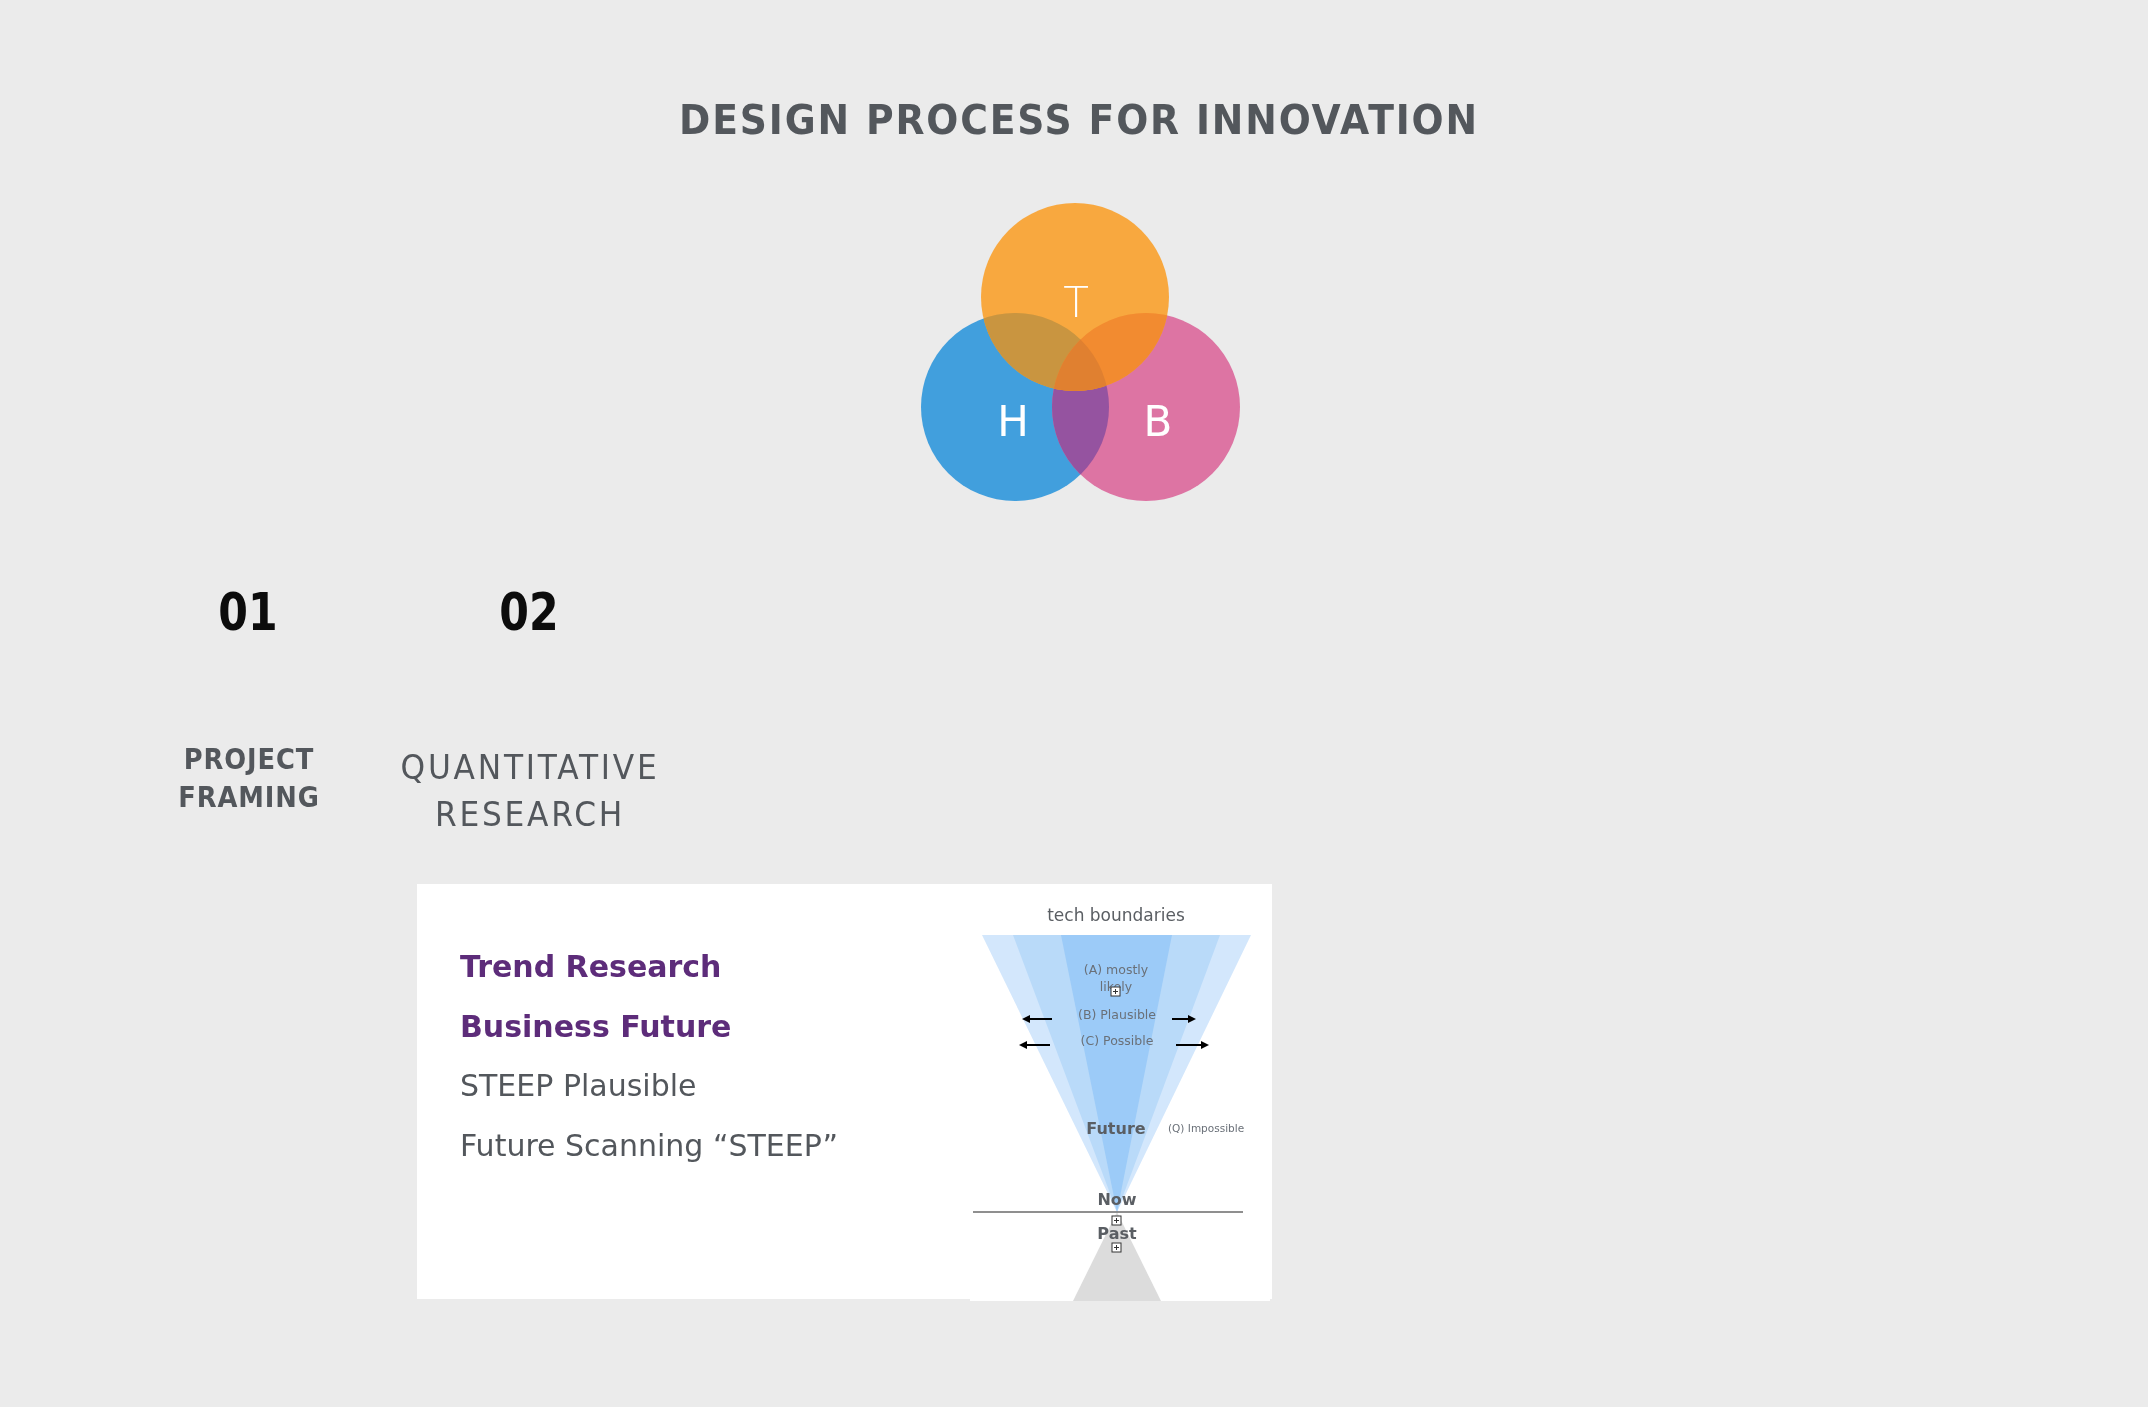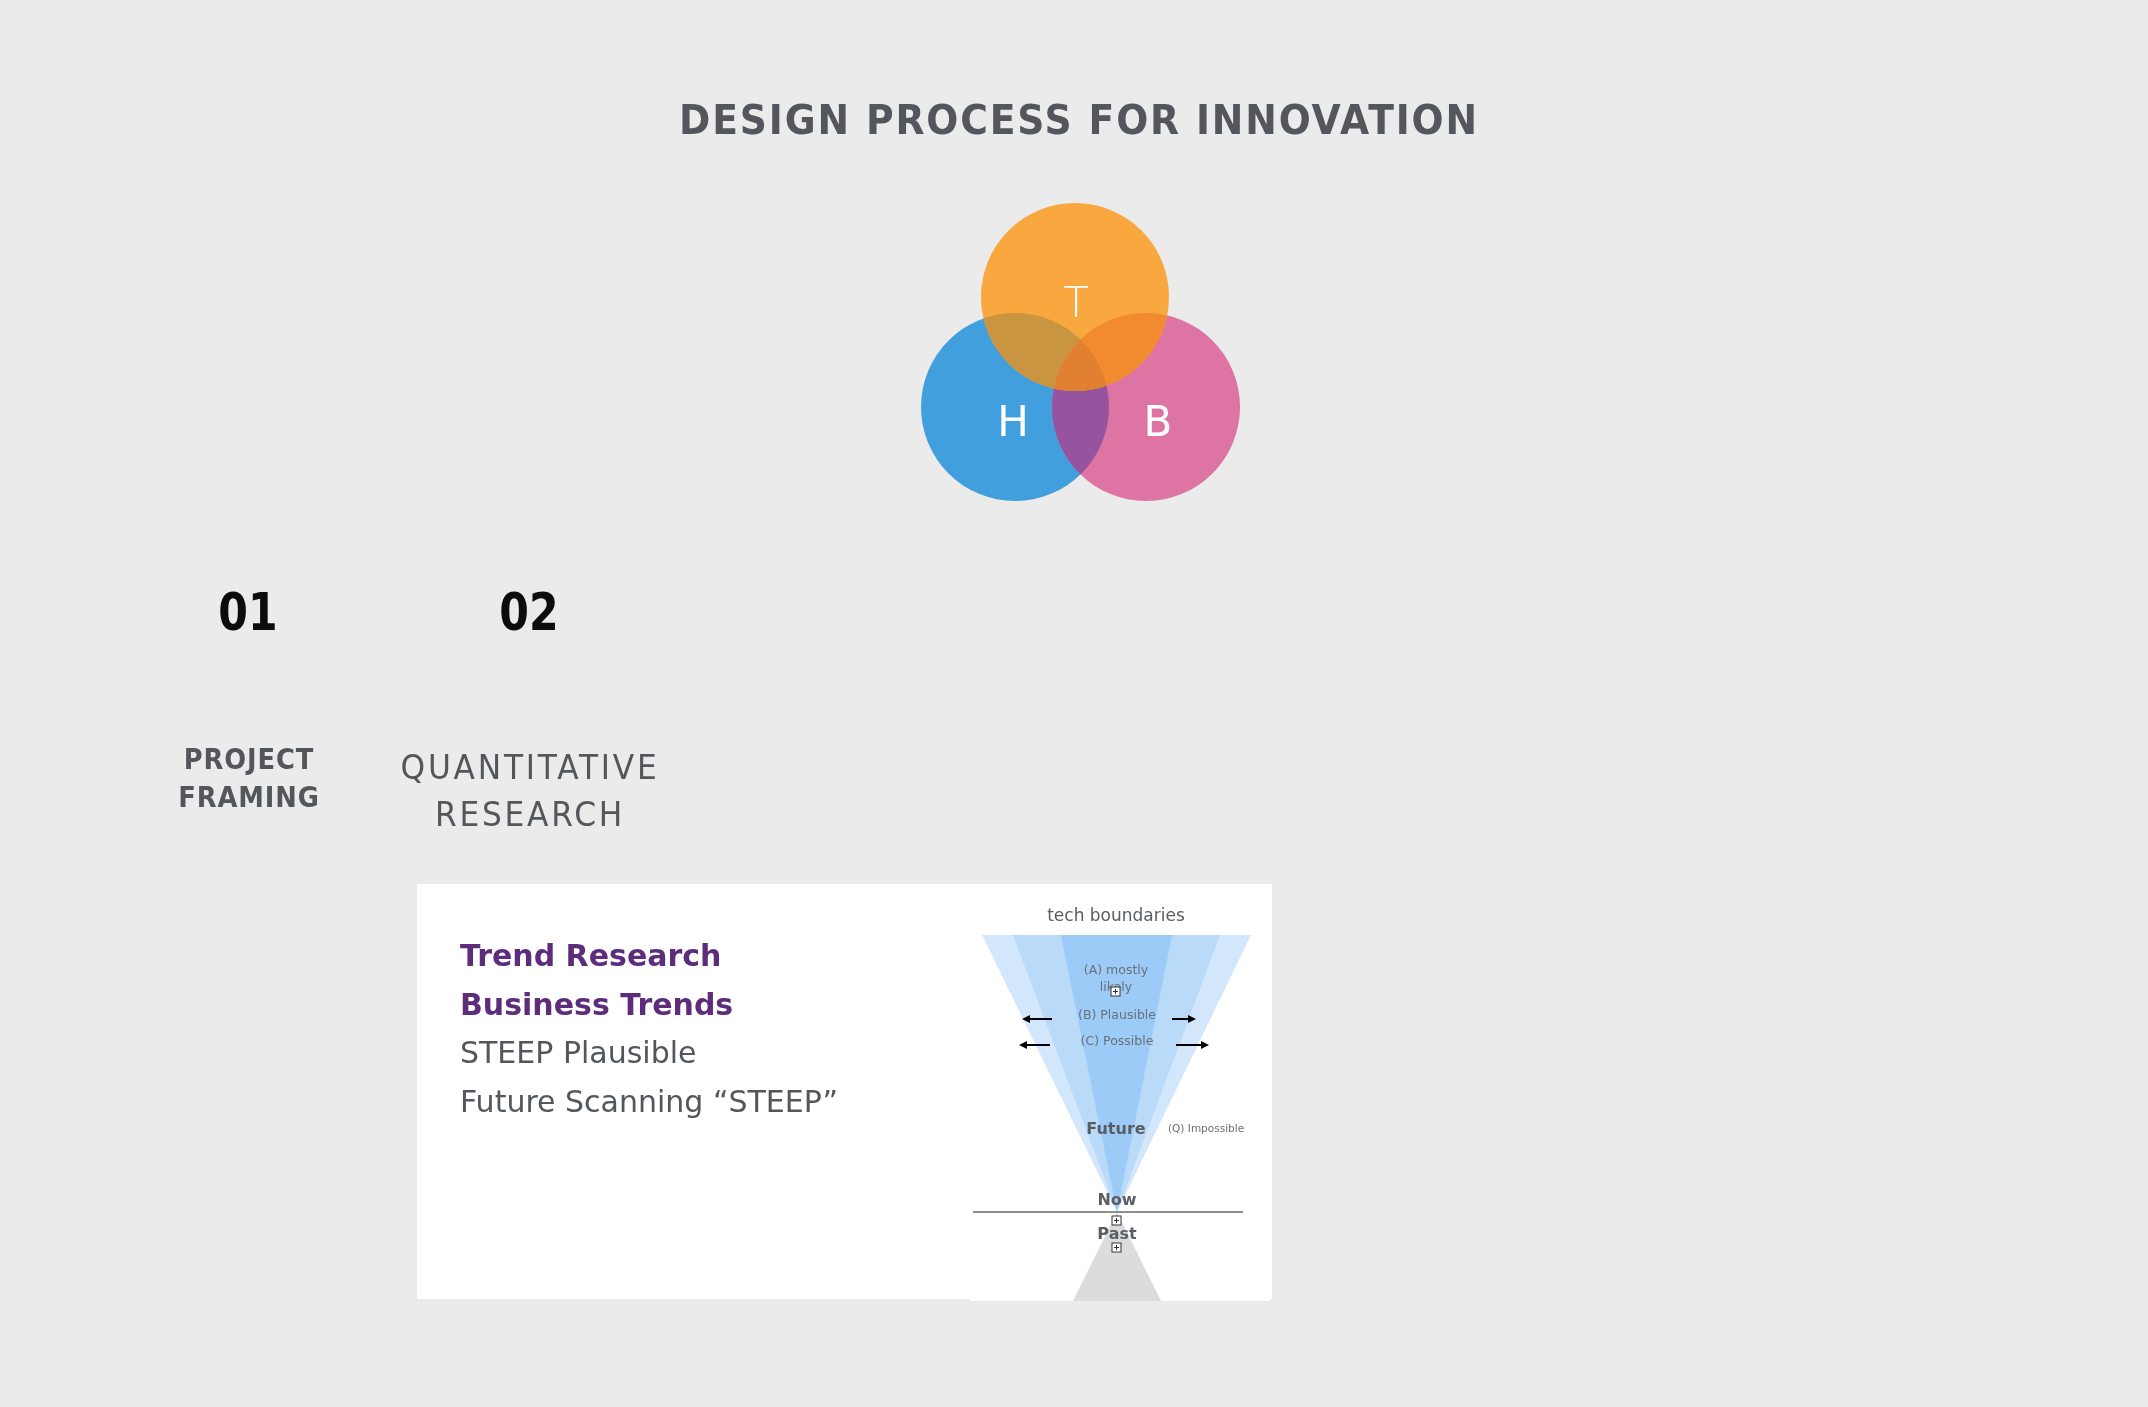--- a/index.html
+++ b/index.html
@@ -20,21 +20,21 @@
   }
   .stage {
     text-align:center; color:#53575c; font-weight:bold; letter-spacing:1px;
     font-family:"DejaVu Sans", sans-serif; line-height:1.3;
   }
   .stage1 { left:149px; width:200px; top:741px; font-size:28px; line-height:38px; transform:scaleX(0.92); }
   .stage2 { left:380px; width:300px; top:744px; font-size:34px; line-height:47px; font-weight:normal; letter-spacing:3px; transform:scaleX(0.92); }
   .card { left:417px; top:884px; width:855px; height:415px; background:#ffffff; }
   .card-ext { left:970px; top:1299px; width:300px; height:2px; background:#ffffff; }
   .items { left:460px; top:932px; }
-  .item { font-size:30px; line-height:48.5px; color:#53575c; font-family:"DejaVu Sans", sans-serif; }
+  .item { font-size:30px; line-height:48.5px; color:#53575c; font-family:"DejaVu Sans", sans-serif;margin-top:11px; }
   .item.hl { color:#5d2c7a; font-weight:bold; }
   .funnel { left:970px; top:895px; width:300px; height:406px; }
 </style>
 </head>
 <body>
 
 <div class="abs title">DESIGN PROCESS FOR INNOVATION</div>
 
 <svg class="abs venn" viewBox="0 0 360 330" xmlns="http://www.w3.org/2000/svg">
   <g style="mix-blend-mode:normal">
@@ -73,21 +73,21 @@
 <div class="abs stage stage2">
   <div>QUANTITATIVE</div>
   <div>RESEARCH</div>
 </div>
 
 <div class="abs card"></div>
 <div class="abs card-ext"></div>
 
 <div class="abs items">
   <div class="item hl">Trend Research</div>
-  <div class="item hl">Business Trends</div>
+  <div class="item hl">Business Future</div>
   <div class="item">STEEP Plausible</div>
   <div class="item">Future Scanning “STEEP”</div>
 </div>
 
 <svg class="abs funnel" viewBox="0 0 300 406" xmlns="http://www.w3.org/2000/svg">
   <rect x="0" y="0" width="300" height="406" fill="#ffffff"></rect>
   <text x="146" y="26" text-anchor="middle" font-size="17" fill="#5a5e63" font-family="DejaVu Sans, sans-serif">tech boundaries</text>
 
   <polygon points="12,40 281,40 147,317" fill="#d3e7fc"></polygon>
 

